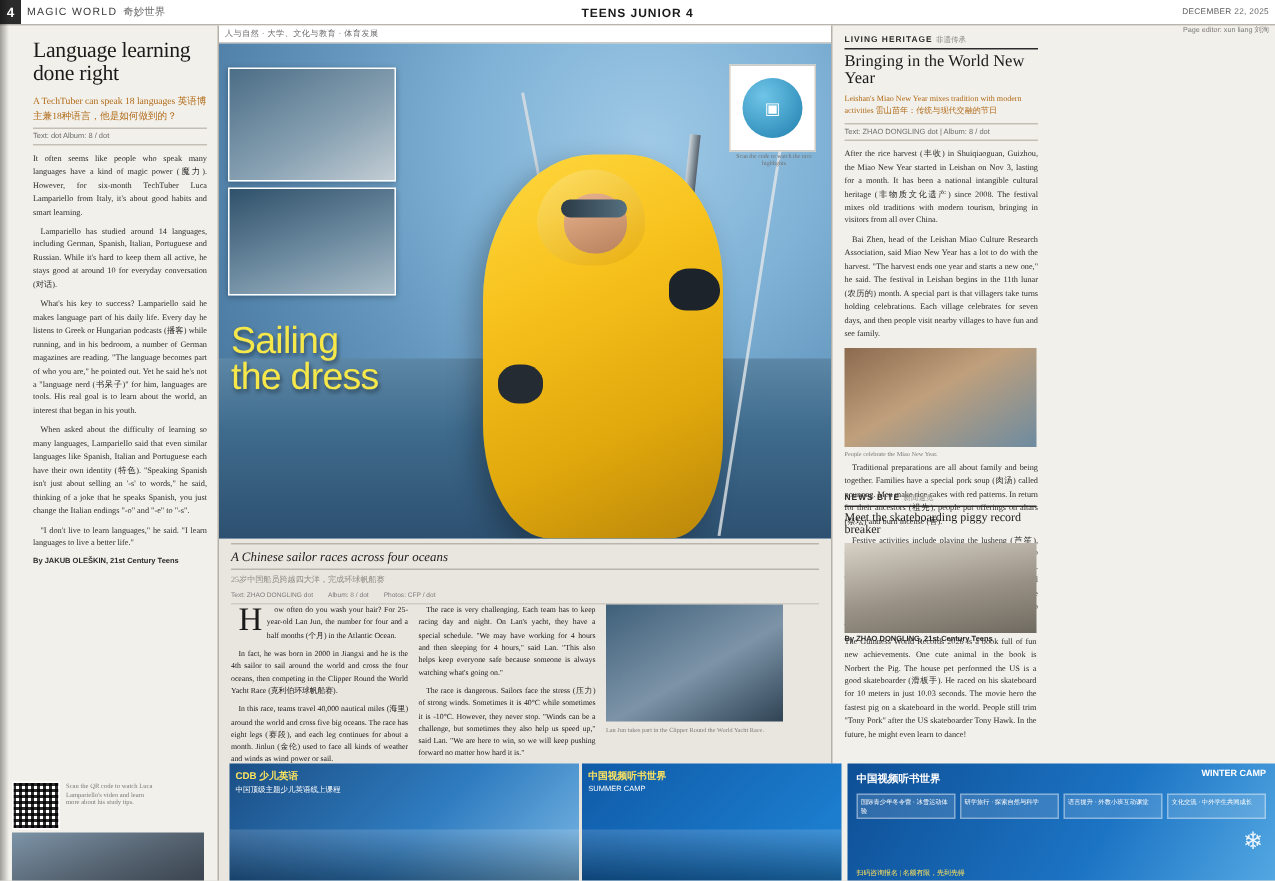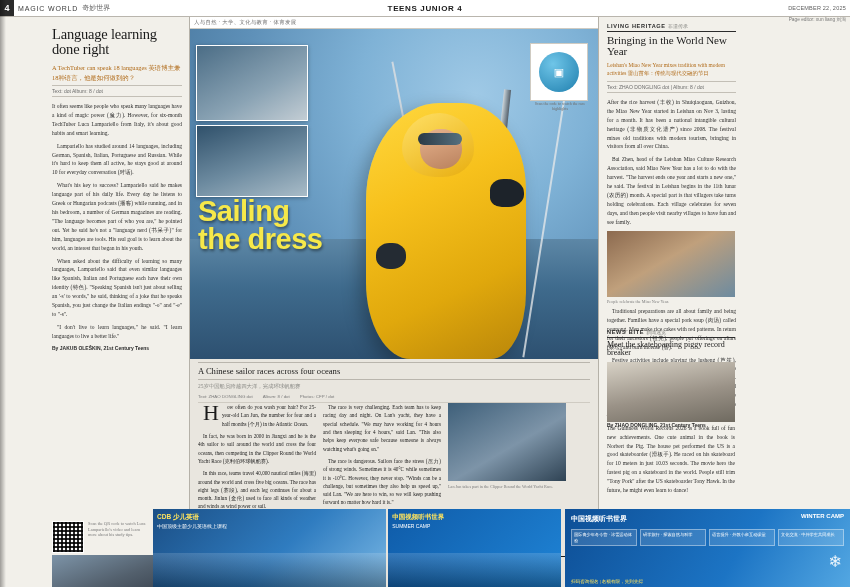--- a/index.html
+++ b/index.html
@@ -43,21 +43,21 @@
     position:absolute;top:16px;right:4px;
     font-family:"Liberation Sans",sans-serif;font-size:4.8px;color:#7a7a7a;
   }
   
   .body{
     position:absolute;top:17px;left:0;width:850px;height:570px;
     display:flex;
   }
   .colsep{width:1px;background:#b5b1a8;}
   
-  .col1{width:145px;padding:6px 7px 0 8px;box-sizing:border-box;position:relative;margin-left:44px;}
+  .col1{width:145px;padding:6px 7px 0 22px;box-sizing:border-box;position:relative;}
   .hl1{
     font-size:14.5px;line-height:1.05;letter-spacing:-.2px;margin:4px 0 6px;
     font-weight:normal;
   }
   .subhead{
     font-size:6.4px;line-height:1.45;color:#b06a18;margin-bottom:3px;
   }
   .byline-top{
     font-size:5px;color:#6c6c6c;border-top:.6px solid #c3bfb6;
     border-bottom:.6px solid #c3bfb6;padding:2px 0;margin-bottom:5px;
@@ -137,23 +137,23 @@
   }
   .hero-glove{
     position:absolute;left:300px;top:150px;width:34px;height:28px;
     background:#1d232a;border-radius:40% 50% 45% 35%;
   }
   .hero-glove2{
     position:absolute;left:186px;top:214px;width:30px;height:26px;
     background:#242b33;border-radius:45%;
   }
   .hero-title{
-    position:absolute;left:8px;top:169px;
-    font-family:"Liberation Sans",sans-serif;font-weight:bold;
-    font-size:29px;line-height:.96;color:#f6e84a;
+    position:absolute;left:8px;top:186px;
+    font-family:"Liberation Sans",sans-serif;font-weight:normal;
+    font-size:25px;line-height:.96;color:#f6e84a;
     text-shadow:1px 2px 3px rgba(0,0,0,.45);letter-spacing:-.5px;
   }
   .hero-inset{
     position:absolute;left:6px;top:16px;width:110px;height:74px;
     background:linear-gradient(150deg,#4b6d86,#8aa3b4 60%,#c3cdd4);
     border:1.5px solid #fff;box-shadow:0 1px 4px rgba(0,0,0,.3);
   }
   .hero-inset2{
     position:absolute;left:6px;top:96px;width:110px;height:70px;
     background:linear-gradient(160deg,#30516b,#6d8ba0 55%,#a9bcc8);
@@ -173,21 +173,21 @@
   .hero-badge-cap{
     position:absolute;right:10px;top:72px;width:56px;
     font-size:4px;color:#6d6d6d;text-align:center;line-height:1.25;
   }
   .deck-wrap{
     position:absolute;top:342px;left:0;width:408px;
     padding:3px 8px 0;box-sizing:border-box;
   }
   .deck{
     font-size:8.6px;border-top:.8px solid #b9b5ad;border-bottom:.8px solid #b9b5ad;
-    padding:3px 0;margin:0 0 3px;
+    padding:3px 0;margin:0 0 3px;font-style:italic;
   }
   .deck-cn{font-size:5.4px;color:#8a8a86;margin-bottom:4px;}
   .credit-row{
     display:flex;gap:10px;font-family:"Liberation Sans",sans-serif;
     font-size:4.4px;color:#7c7c7c;border-bottom:.6px solid #cfcbc2;
     padding-bottom:3px;margin-bottom:4px;
   }
   .c2-cols{
     position:absolute;top:386px;left:0;width:408px;height:184px;
     display:flex;gap:7px;padding:0 8px;box-sizing:border-box;

